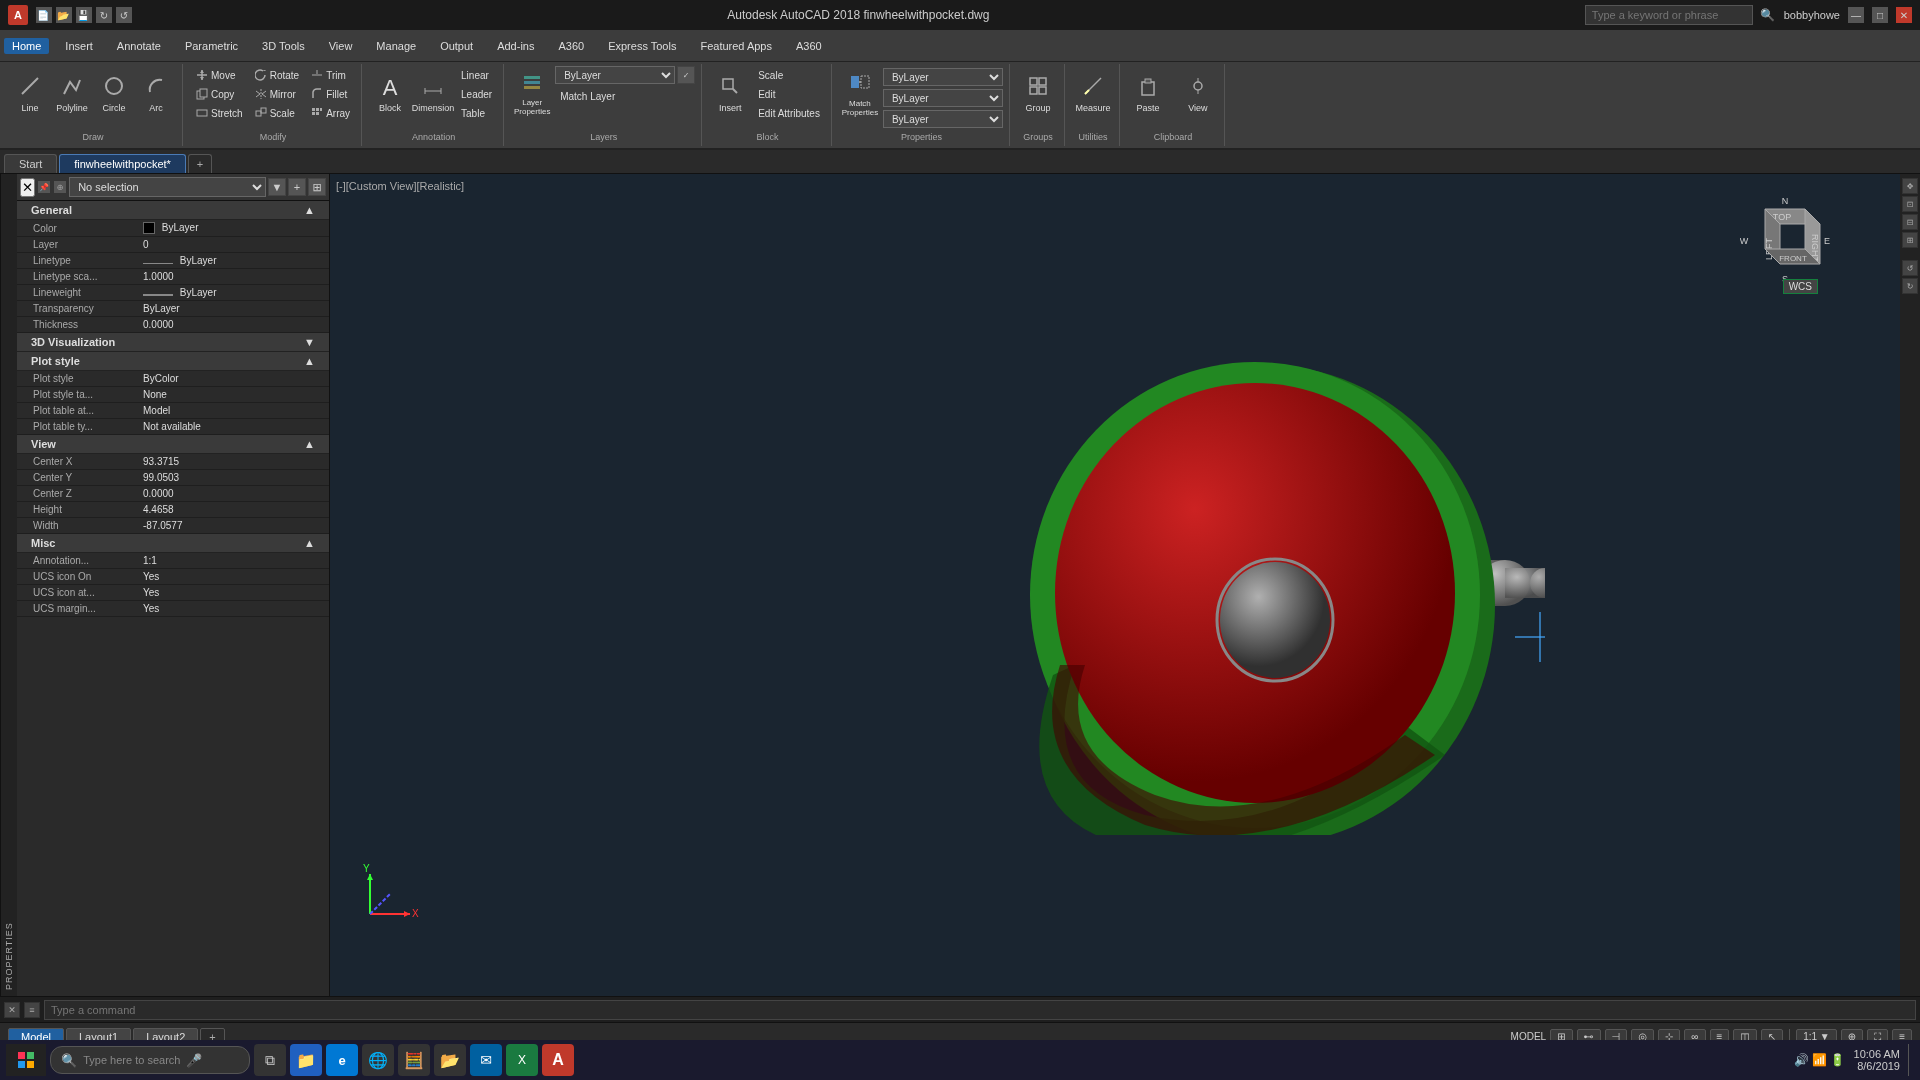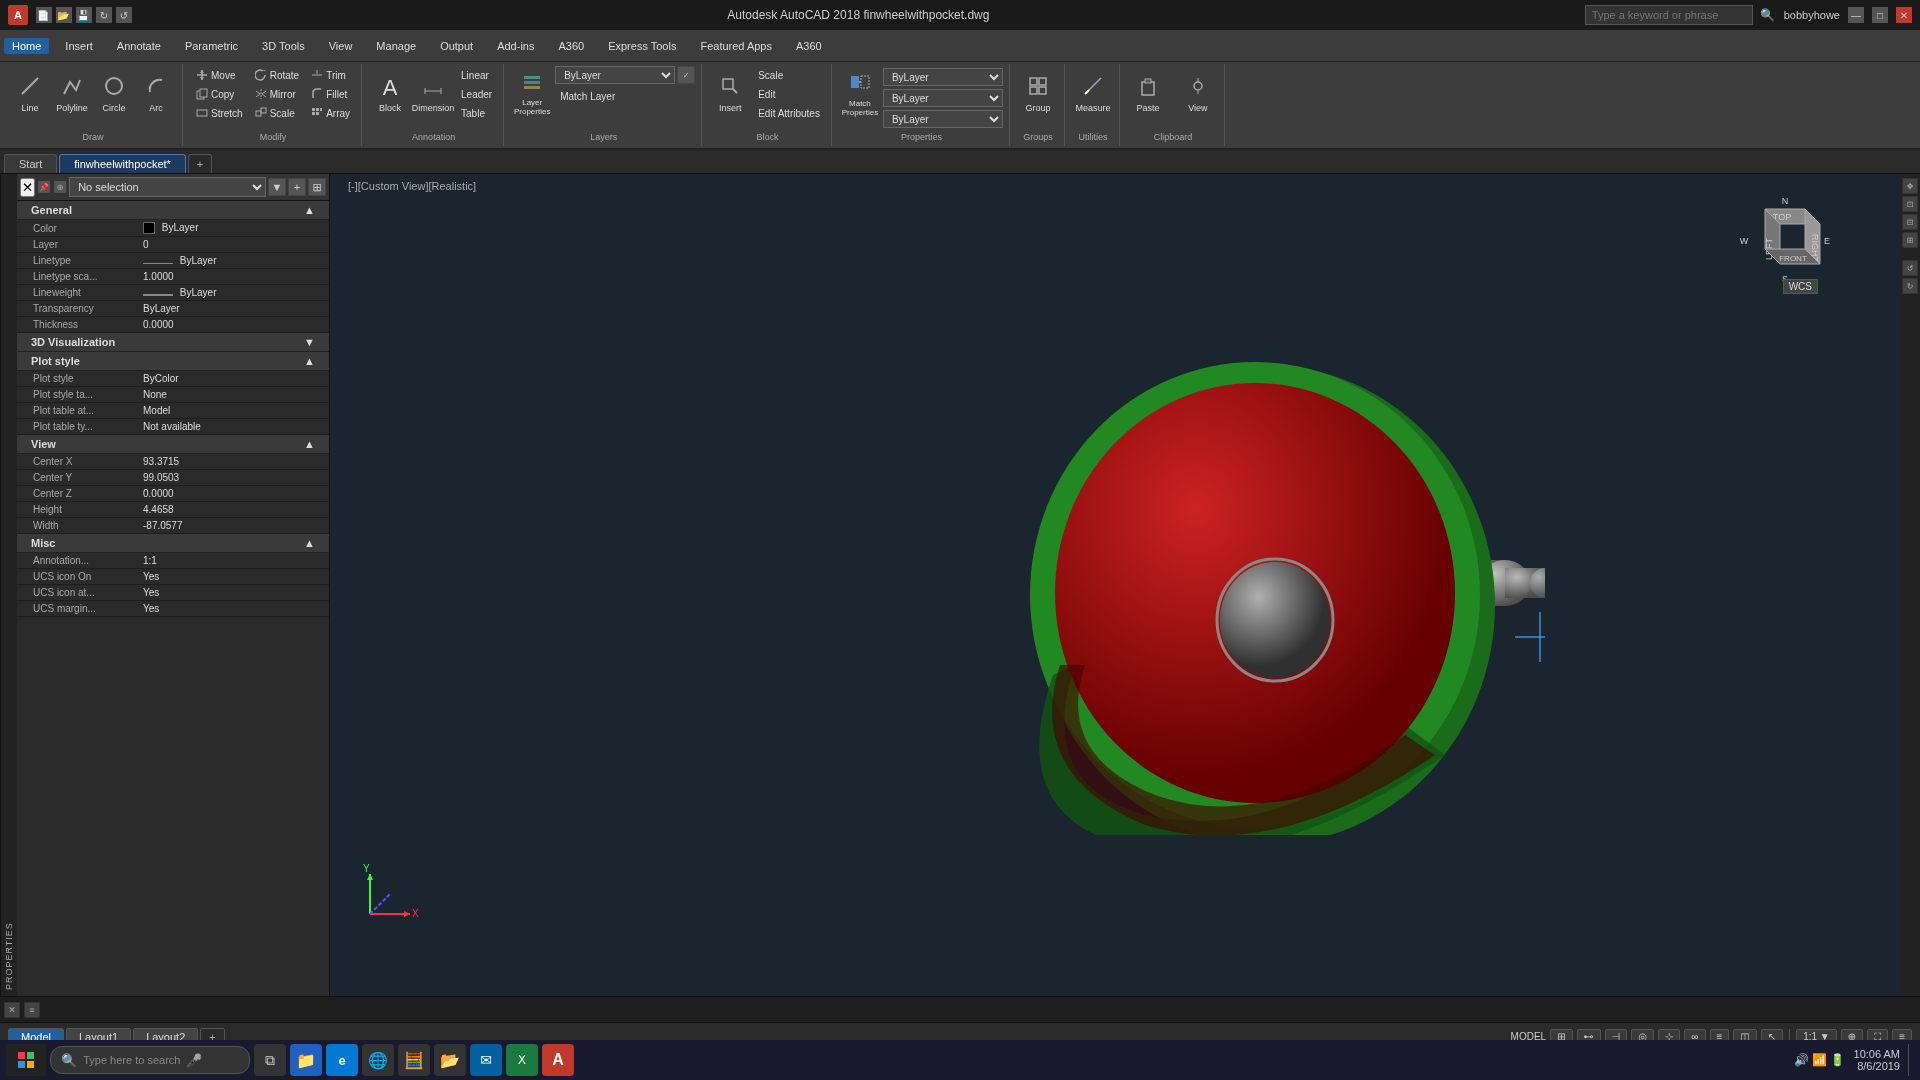--- a/index.html
+++ b/index.html
@@ -244,21 +244,21 @@
     
     #viewport {
       flex: 1;
       background: #1a2530;
       position: relative;
       overflow: hidden;
     }
     #viewport-label {
       position: absolute;
       top: 6px;
-      left: 18px;
+      left: 6px;
       color: #aaa;
       font-size: 11px;
       z-index: 10;
     }
 
     
     #model-container {
       position: absolute;
       top: 50%;
       left: 50%;
@@ -1038,20 +1038,21 @@
       <button class="right-tool-btn">↺</button>
       <button class="right-tool-btn">↻</button>
     </div>
   </div>
 
 </div>
 
 <div id="command-bar">
   <button class="cmd-btn">✕</button>
   <button class="cmd-btn">≡</button>
+  <input id="command-input" type="text" placeholder="Type a command" style="">
 </div>
 
 <div id="status-bar">
   <div class="status-tabs">
     <div class="status-tab active">Model</div>
     <div class="status-tab">Layout1</div>
     <div class="status-tab">Layout2</div>
     <div class="status-tab-add">+</div>
   </div>
   <div class="status-right">

